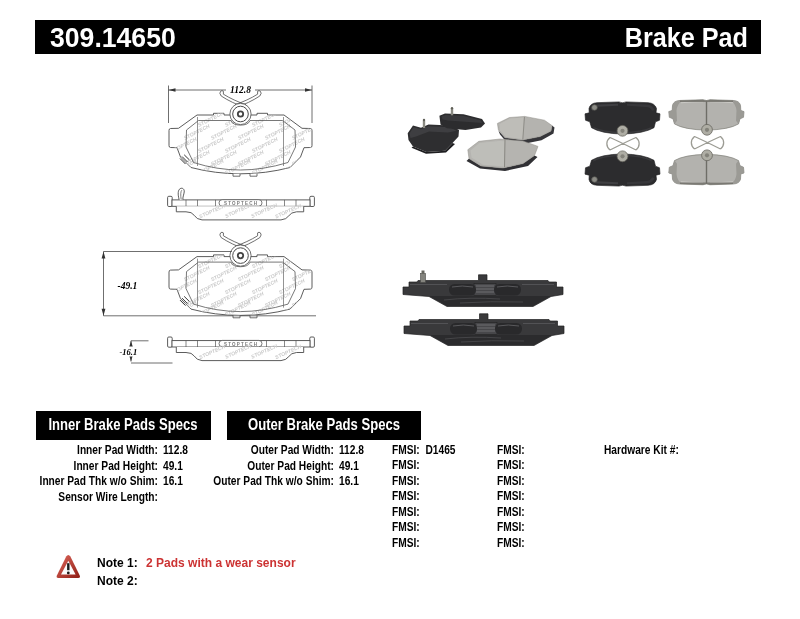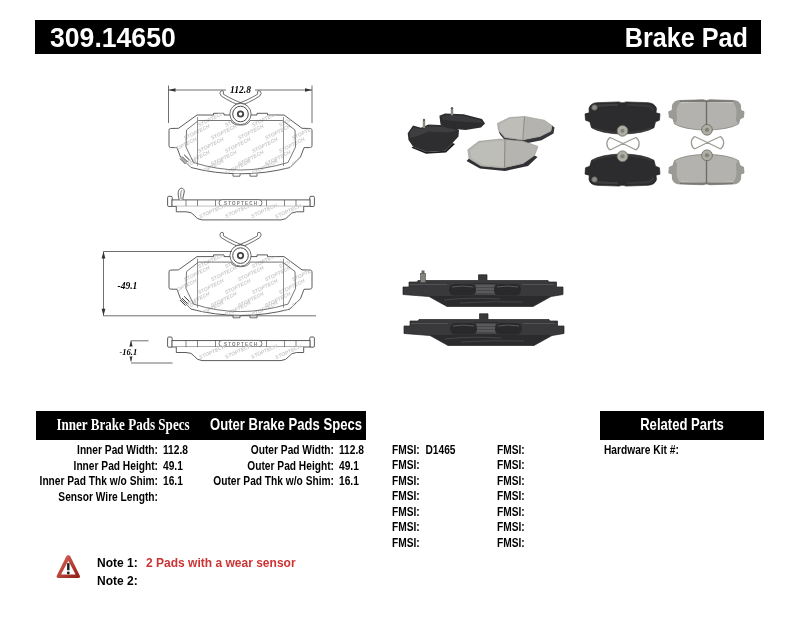--- a/index.html
+++ b/index.html
@@ -211,28 +211,25 @@
     <rect x="420.5" y="273.5" width="5" height="9" fill="#84847e" stroke="#4a4a46" stroke-width="0.6"></rect>
     <rect x="421.5" y="270.5" width="3" height="3.5" fill="#66665f"></rect>
     <use href="#edgephoto" transform="translate(1,39)"></use>
 
     <path d="M 66.2,556.5 Q 68.3,553.4 70.4,556.5 L 79.6,575.2 Q 80.9,577.9 78.2,577.9 L 58.4,577.9 Q 55.7,577.9 57,575.2 Z" fill="url(#redg)"></path>
     <path d="M 68.3,560.8 L 75.6,574.6 L 61,574.6 Z" fill="#fbfbfb"></path>
     <path d="M 68.3,563.2 L 68.3,570.2" stroke="#1a1a1a" stroke-width="2.4"></path>
     <circle cx="68.3" cy="572.9" r="1.4" fill="#1a1a1a"></circle>
   </svg>
 
-  <div class="box" style="left:35.5px;width:175px;font-family:Liberation Serif, serif;">
+  <div class="box" style="left:35.5px;width:175px;">
       <span>Inner Brake Pads Specs</span>
     </div>
-  <div class="box" style="left:206px;width:160px;">
+  <div class="box" style="left:227px;width:194px;">
       <span>Outer Brake Pads Specs</span>
-    </div>
-  <div class="box" style="left:599.5px;width:164.5px;">
-      <span>Related Parts</span>
     </div>
 
   <div class="t rl" style="left:-2px;width:160px;top:443px;">Inner Pad Width:</div>
   <div class="t lv" style="left:162.5px;top:443px;">112.8</div>
   <div class="t rl" style="left:-2px;width:160px;top:458.5px;">Inner Pad Height:</div>
   <div class="t lv" style="left:162.5px;top:458.5px;">49.1</div>
   <div class="t rl" style="left:-2px;width:160px;top:474px;">Inner Pad Thk w/o Shim:</div>
   <div class="t lv" style="left:162.5px;top:474px;">16.1</div>
   <div class="t rl" style="left:-2px;width:160px;top:489.5px;">Sensor Wire Length:</div>
 

